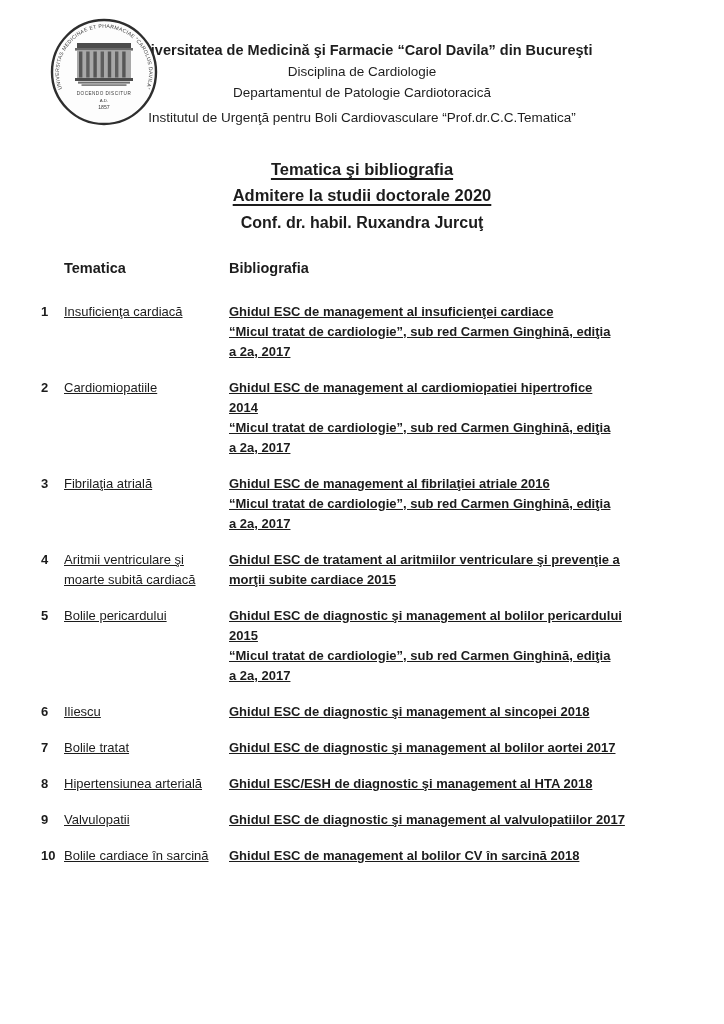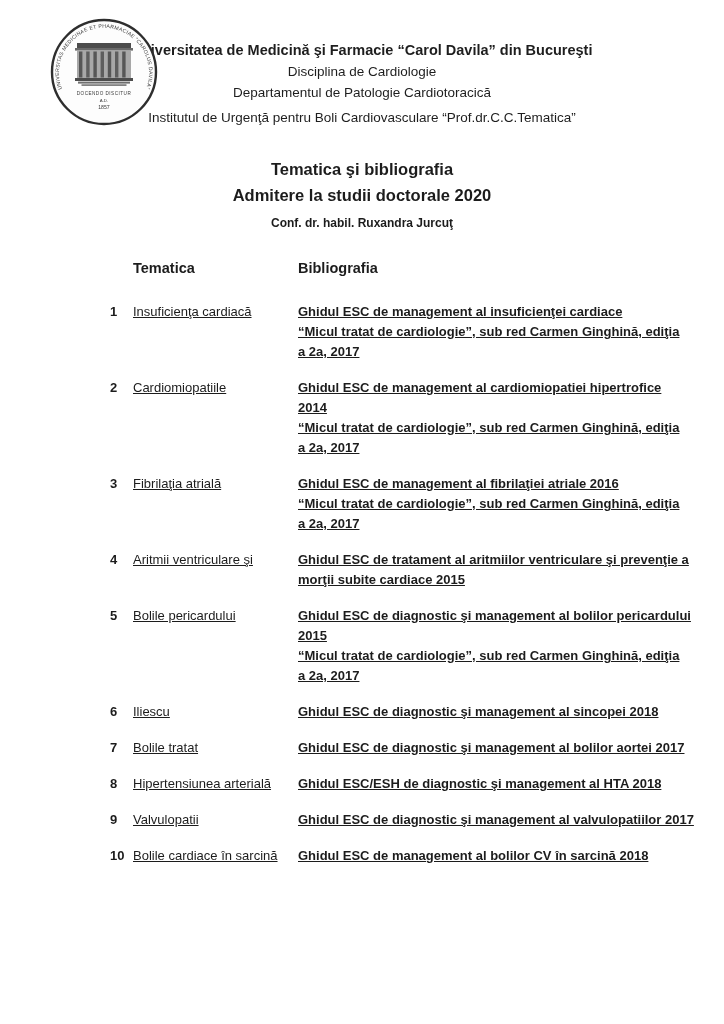--- a/index.html
+++ b/index.html
@@ -35,33 +35,34 @@
 
   
   .title-block {
     margin-top: 28px;
     text-align: center;
   }
   .title-main {
     font-size: 16.5px;
     font-weight: bold;
     line-height: 26px;
+    text-decoration: underline;
     text-decoration-thickness: 2px;
     text-underline-offset: 3px;
   }
   .title-author {
-    font-size: 12px;
+    font-size: 16px;
     font-weight: bold;
     margin-top: 4px;
     line-height: 22px;
   }
 
   
   .table-section {
-    margin: 24px 30px 0 110px;
+    margin: 24px 30px 0 41px;
     font-size: 13px;
   }
   .trow {
     display: grid;
     grid-template-columns: 23px 165px 1fr;
     line-height: 20px;
     margin-bottom: 16px;
   }
   .thead {
     font-weight: bold;
@@ -157,20 +158,21 @@
           <div class="cell-bib">
             <div class="bline">Ghidul ESC de management al fibrilaţiei atriale 2016</div>
             <div class="bline">“Micul tratat de cardiologie”, sub red Carmen Ginghină, ediţia</div>
             <div class="bline">a 2a, 2017</div>
           </div>
         </div>
         <div class="trow">
           <div class="cell-num">4</div>
           <div class="cell-tem">
             <div class="tline">Aritmii ventriculare şi</div>
+            <div class="tline">moarte subită cardiacă</div>
           </div>
           <div class="cell-bib">
             <div class="bline">Ghidul ESC de tratament al aritmiilor ventriculare şi prevenţie a</div>
             <div class="bline">morţii subite cardiace 2015</div>
           </div>
         </div>
         <div class="trow">
           <div class="cell-num">5</div>
           <div class="cell-tem">
             <div class="tline">Bolile pericardului</div>

